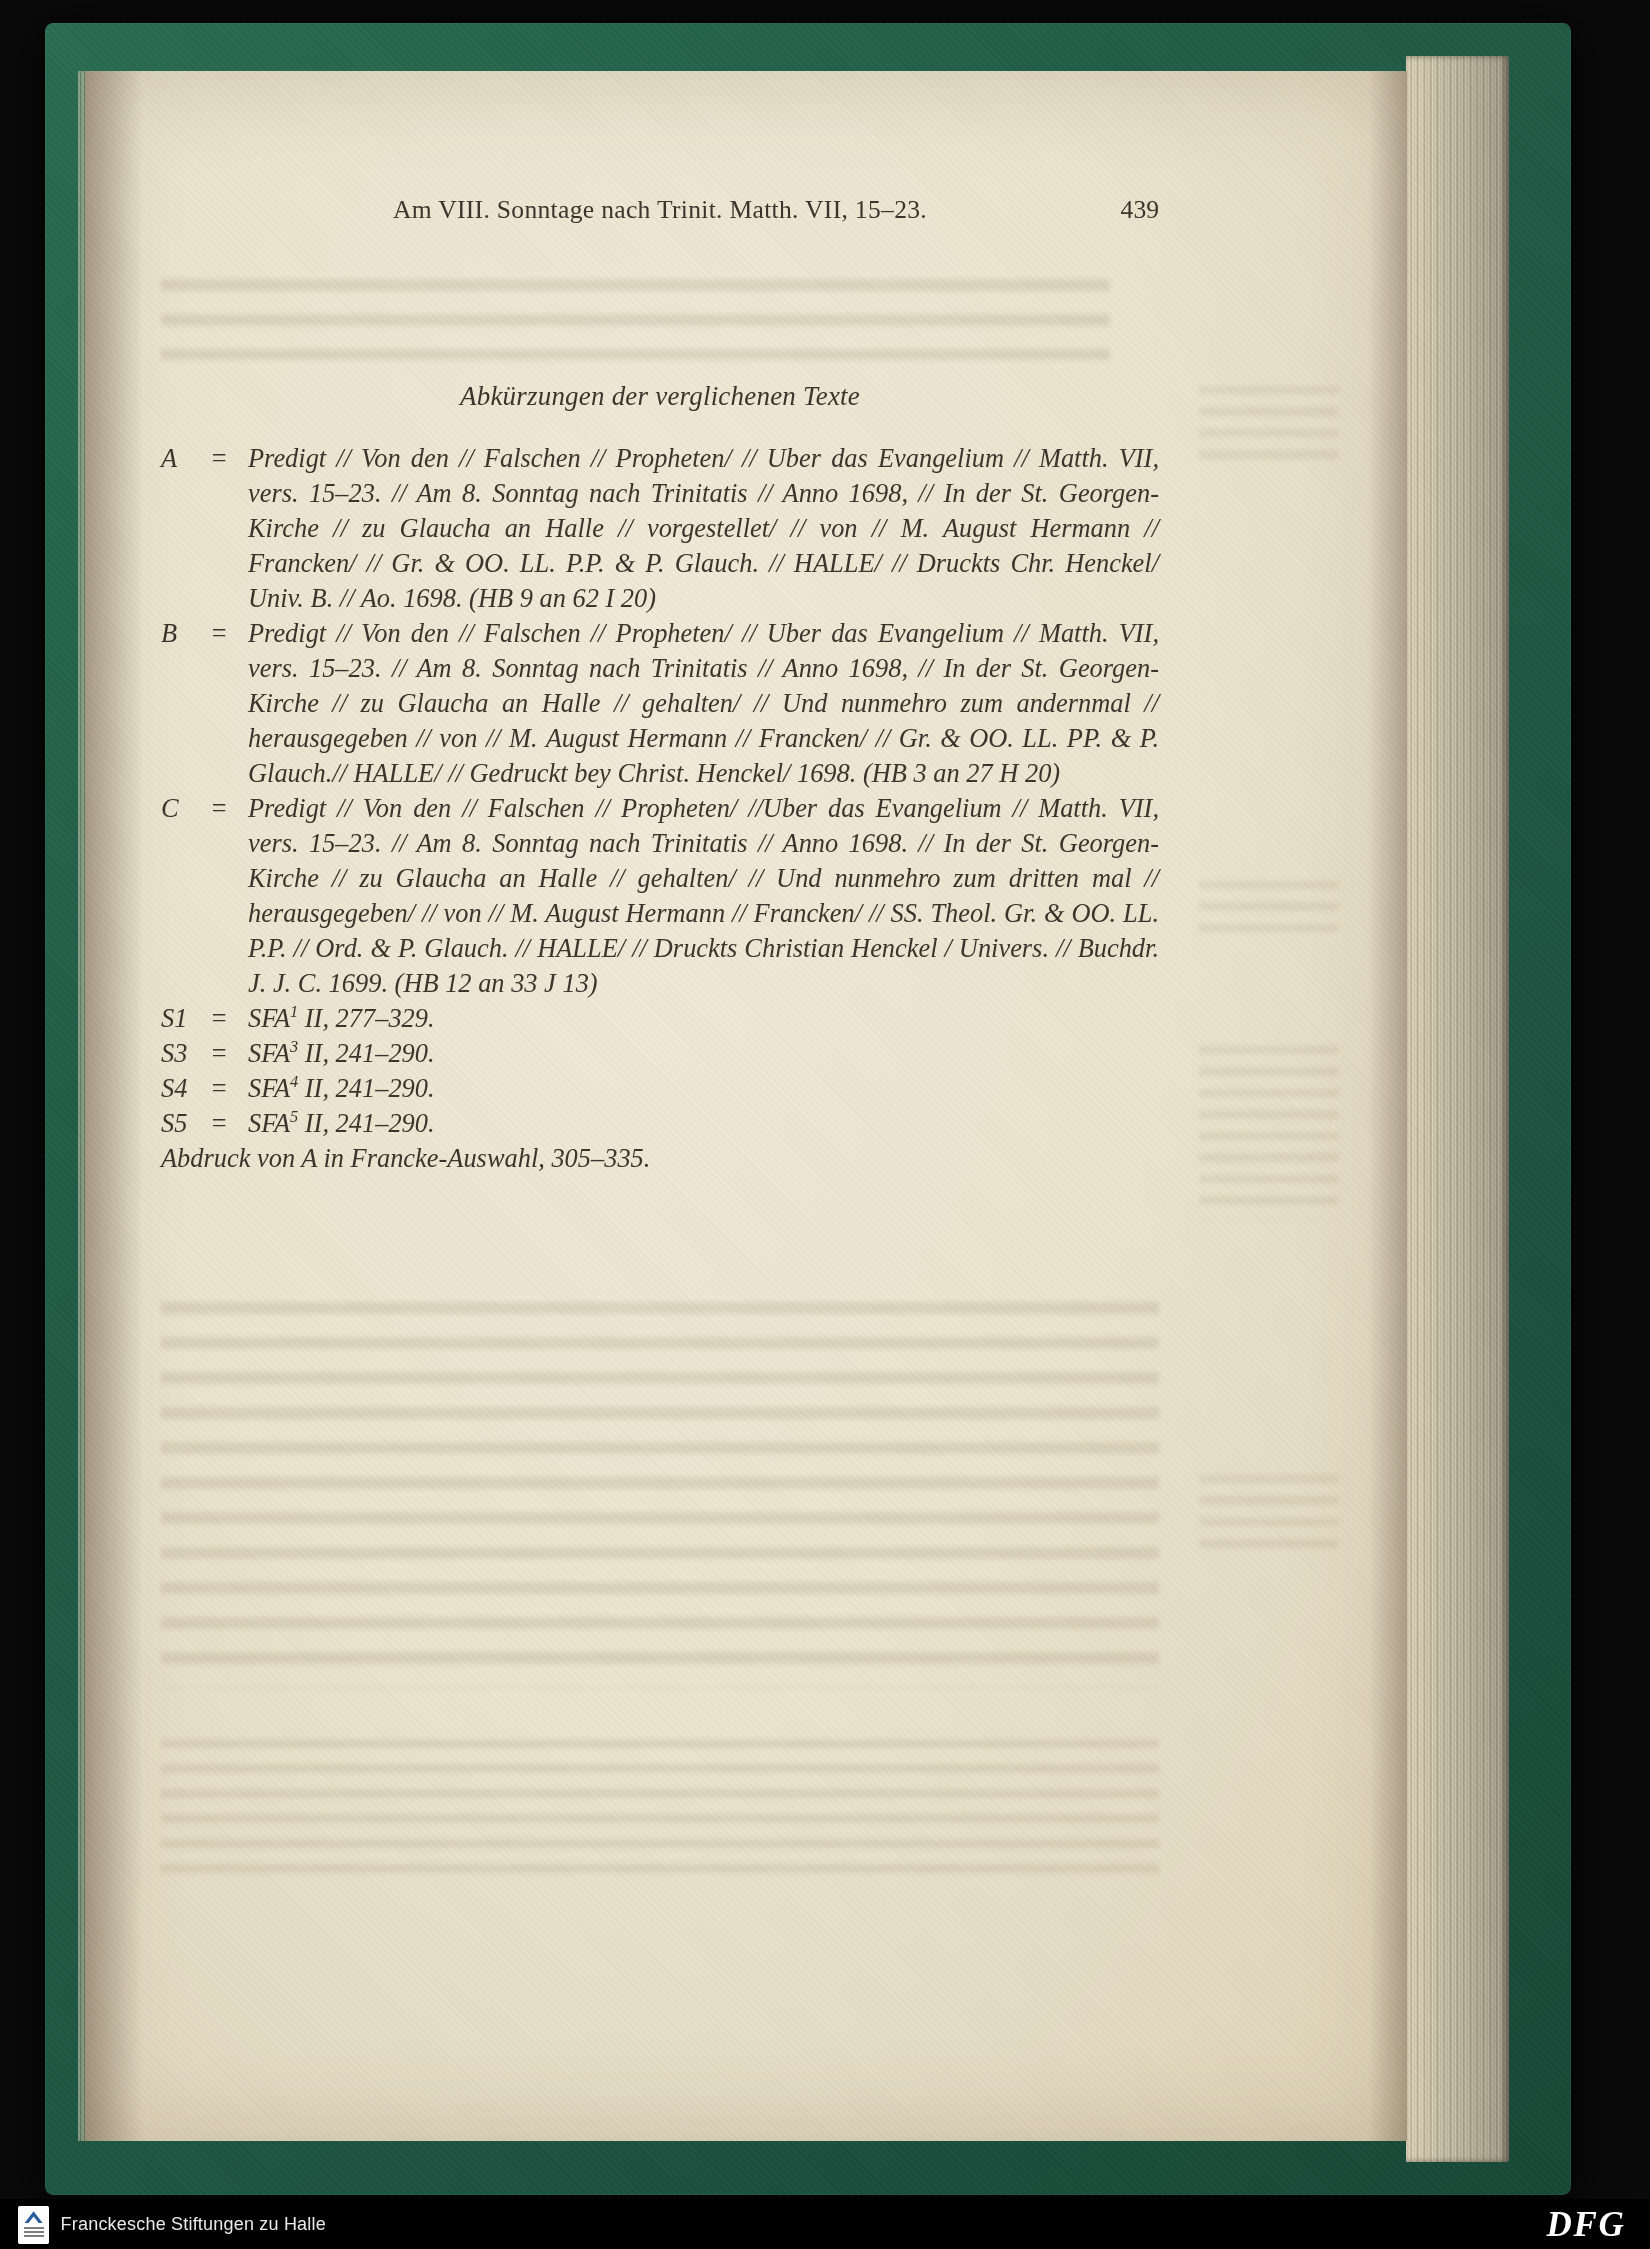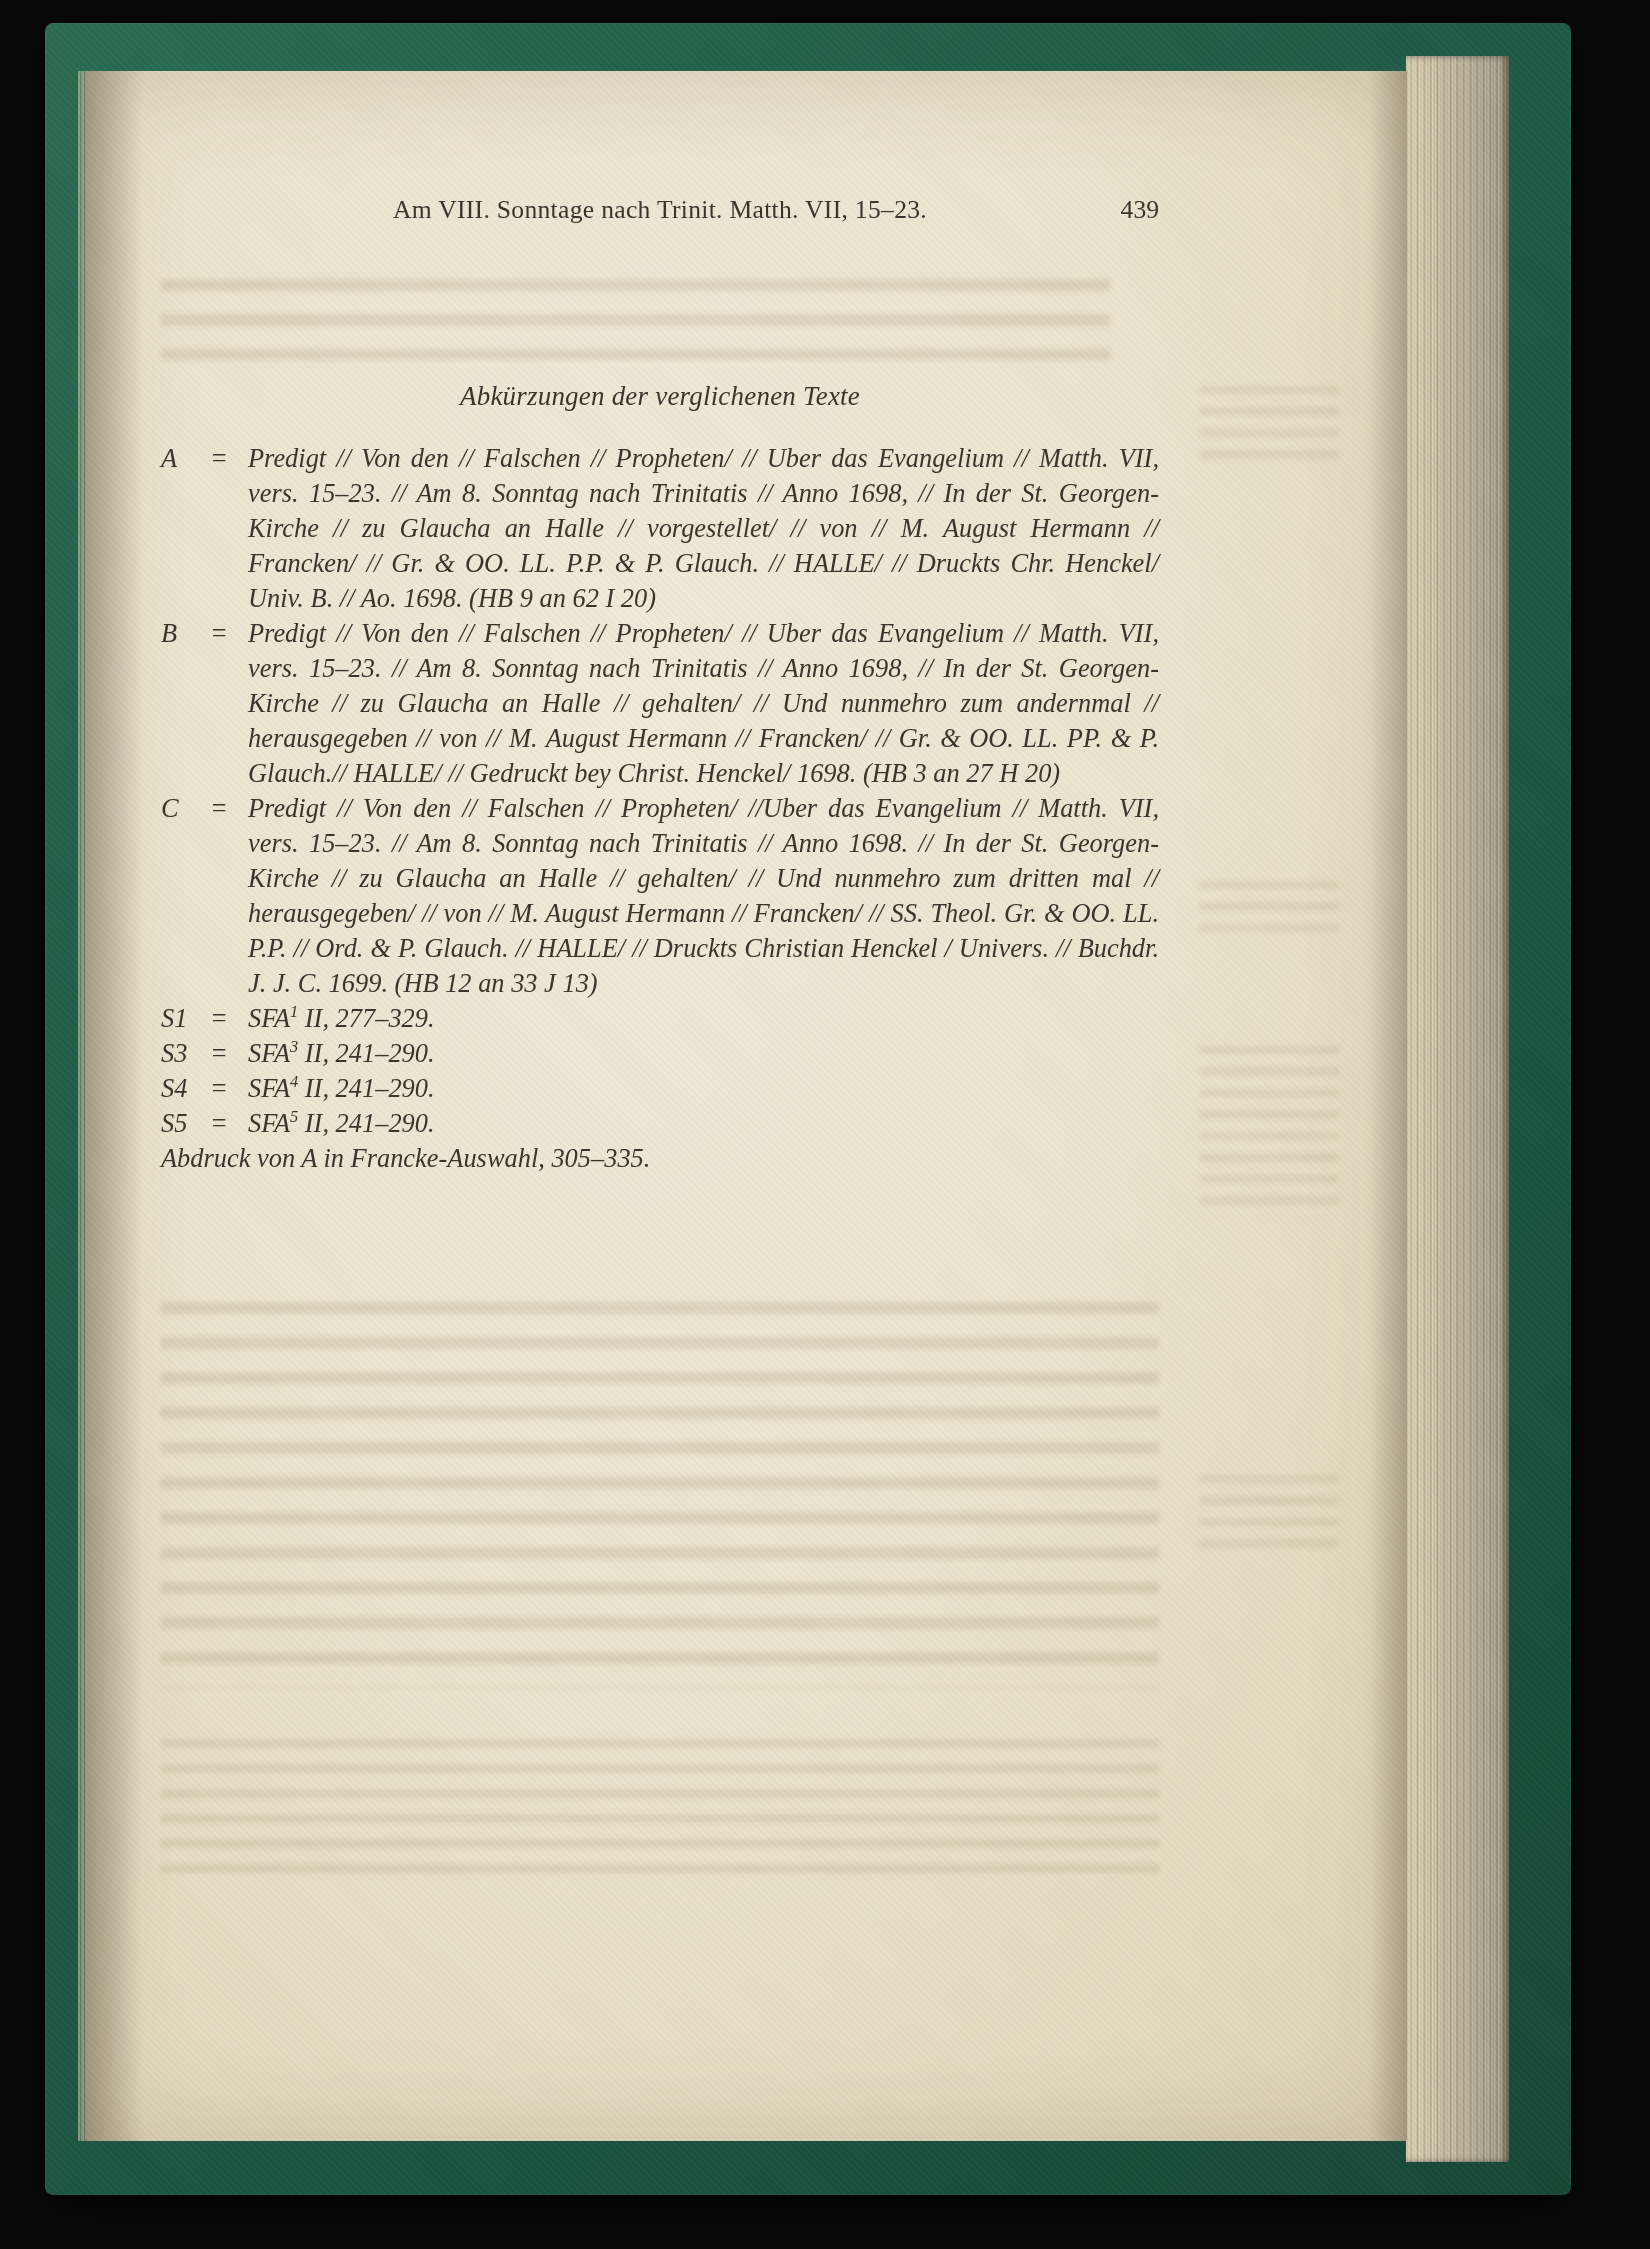--- a/index.html
+++ b/index.html
@@ -133,15 +133,20 @@
         <div class="entry">
           <span class="lbl">S5</span><span class="eq">=</span><span class="txt"><span>SFA</span><sup>5</sup><span> II, 241–290.</span></span>
         </div>
 
         <div class="note">Abdruck von A in Francke-Auswahl, 305–335.</div>
 
       </div>
     </div>
   </div>
 
+  <div class="footer-bar">
+    <div class="fs-logo"></div>
+    <span class="fs-name">Franckesche Stiftungen zu Halle</span>
+    <span class="dfg">DFG</span>
+  </div>
 
 </div>
 
 
 </body></html>

